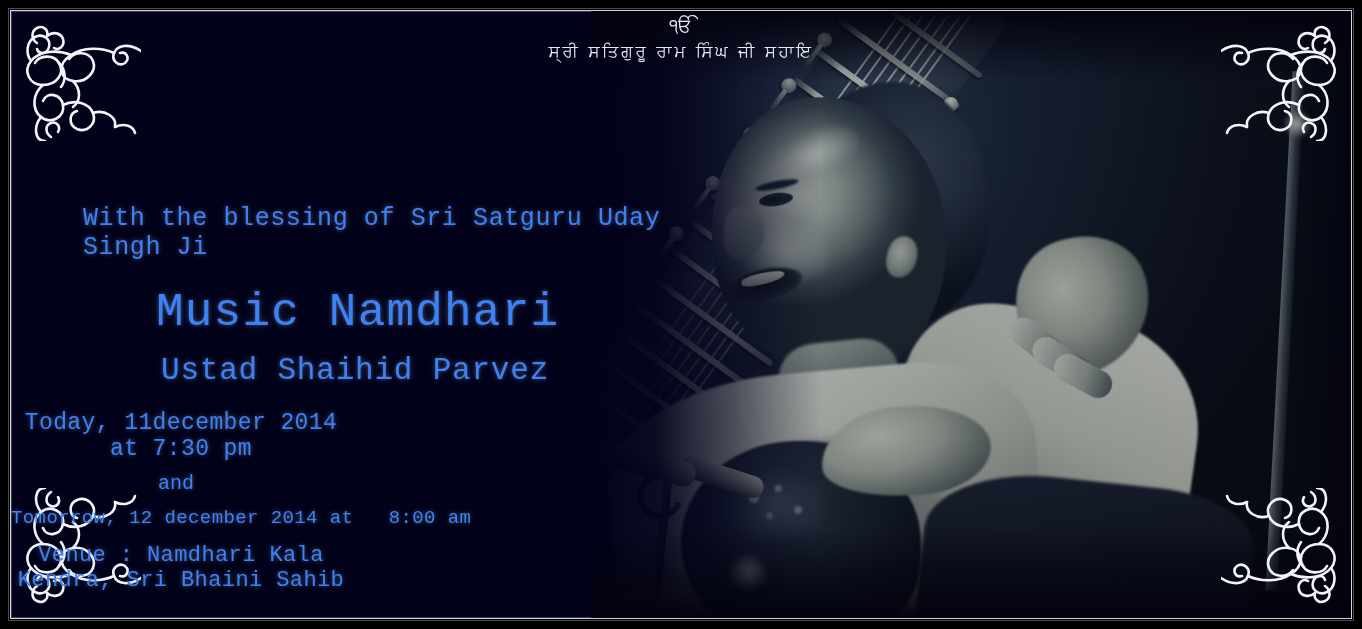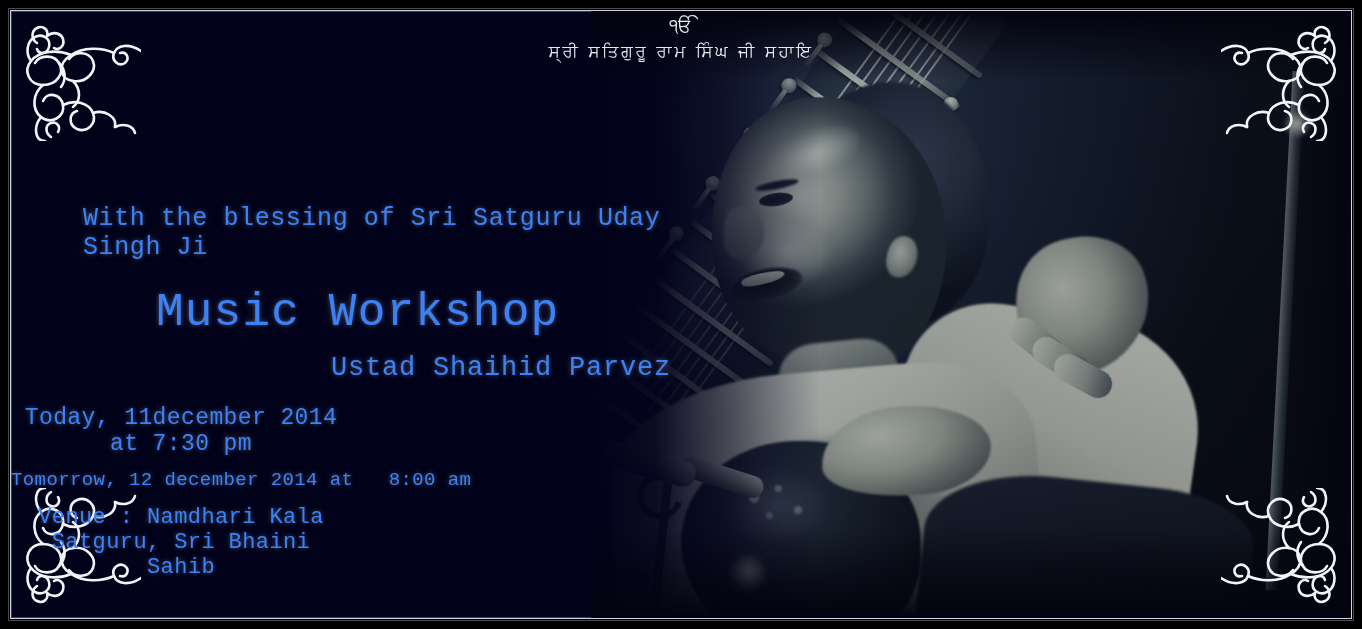--- a/index.html
+++ b/index.html
@@ -425,22 +425,22 @@
   .l-title{
     font-size:46px; letter-spacing:1.2px;
     margin-top:25px; margin-left:145px; text-align:left;
     font-weight:400;
   }
   .l-by{
     font-size:24px; margin-top:24px; margin-left:0;
     text-align:center; padding-right:340px;
   }
   .l-artist{
-    font-size:27px; letter-spacing:0.8px;
-    margin-top:14px; margin-left:150px; text-align:right;
+    font-size:31px; letter-spacing:0.8px;
+    margin-top:14px; margin-left:150px; text-align:left;
   }
   .l-date1{
     font-size:23px; letter-spacing:0.4px;
     margin-top:22px; padding-right:320px;
   }
   .l-and{
     font-size:20px; margin-top:10px; padding-right:330px;
   }
   .l-date2{
     font-size:19px; letter-spacing:0.4px;
@@ -552,25 +552,26 @@
       <div class="fade-right"></div>
     </div>
 
     <div id="header-block">
       <div class="ikonkar">ੴ</div>
       <div class="gurmukhi">ਸ੍ਰੀ ਸਤਿਗੁਰੂ ਰਾਮ ਸਿੰਘ ਜੀ ਸਹਾਇ</div>
     </div>
 
     <div id="text-block">
       <div class="l-bless">With the blessing of Sri Satguru Uday Singh Ji</div>
-      <div class="l-title">Music Workshop</div>
+      <div class="l-title">Music Namdhari</div>
       <div class="l-artist">Ustad Shaihid Parvez</div>
       <div class="l-date1">Today, 11december 2014 at 7:30 pm</div>
+      <div class="l-and">and</div>
       <div class="l-date2">Tomorrow, 12 december 2014 at   8:00 am</div>
-      <div class="l-venue">Venue : Namdhari Kala Satguru, Sri Bhaini Sahib</div>
+      <div class="l-venue">Venue : Namdhari Kala Kendra, Sri Bhaini Sahib</div>
 
     </div>
 
     <div class="corner tl">
       <svg viewBox="0 0 128 128" fill="none" stroke="#f2f4fa" stroke-width="2.6" stroke-linecap="round">
         <path d="M128 38 C116 30 104 32 101 40 C98 48 106 54 112 50 C117 46 114 38 107 40"></path>
         <path d="M101 40 C88 34 70 34 58 42 C44 51 46 66 60 68 C74 70 84 58 80 48 C76 38 62 38 56 46"></path>
         <path d="M58 42 C44 36 26 38 18 48 C10 58 16 72 30 72 C44 72 52 60 46 50 C41 41 26 42 22 50"></path>
         <path d="M18 48 C12 40 14 28 22 24 C30 20 38 26 36 34 C34 41 26 42 24 36"></path>
         <path d="M24 30 C18 26 18 18 24 15 C30 12 36 17 34 23"></path>

